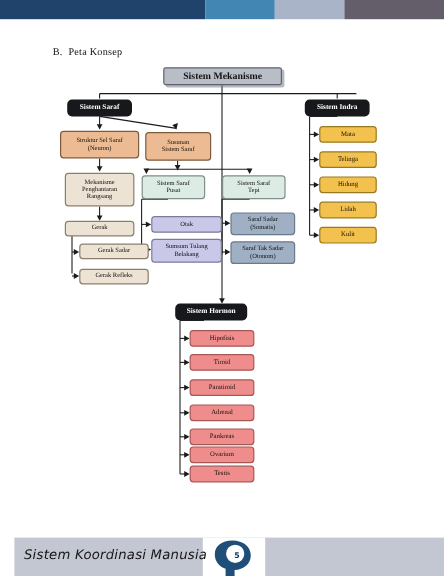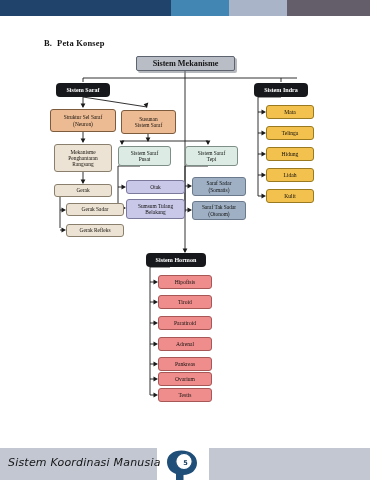--- a/index.html
+++ b/index.html
@@ -12,21 +12,21 @@
   }
   .page{position:absolute;inset:0;background:#fff;}
 
   
   .topbar{position:absolute;top:0;left:0;width:370px;height:16px;display:flex;}
   .topbar span{height:100%;}
 
   
   .heading{
     position:absolute;left:44px;top:38px;
-    font-size:8.5px;font-weight:bold;color:#111;
+    font-size:8.5px;font-weight:normal;color:#111;
     letter-spacing:.2px;white-space:nowrap;
   }
   .heading .ltr{display:inline-block;width:13px;}
 
   
   .diagram{position:absolute;left:0;top:0;width:370px;height:440px;}
   .diagram svg.lines{position:absolute;left:0;top:0;width:370px;height:440px;}
 
   .node{
     position:absolute;
@@ -61,21 +61,21 @@
   
   .n-lav{background:#c9c8e8;border:1px solid #7c7a9c;color:#111;font-size:5.4px;}
   
   .n-slate{background:#9fb0c4;border:1px solid #6a7a8c;color:#111;font-size:5.4px;}
   
   .n-gold{background:#f2c14e;border:1px solid #9a7a20;color:#17120d;font-size:5.6px;}
   
   .n-salmon{background:#ef8d8d;border:1px solid #a85757;color:#17120d;font-size:5.6px;}
 
   
-  .footer{position:absolute;left:0;top:448px;width:306px;height:32px;}
+  .footer{position:absolute;left:12px;top:448px;width:306px;height:32px;}
   .footer-bar{position:absolute;left:0;top:0;width:370px;height:32px;background:#c3c7d2;}
   .footer-text{
     position:absolute;left:8px;top:8px;
     font-family:"DejaVu Sans", sans-serif;
     font-style:italic;font-size:11px;color:#151515;
     white-space:nowrap;letter-spacing:.2px;
   }
   .footer-gap{position:absolute;left:157px;top:0;width:52px;height:32px;background:#ffffff;}
   .page-badge{position:absolute;left:163px;top:2px;width:42px;height:30px;}
   .page-num{

